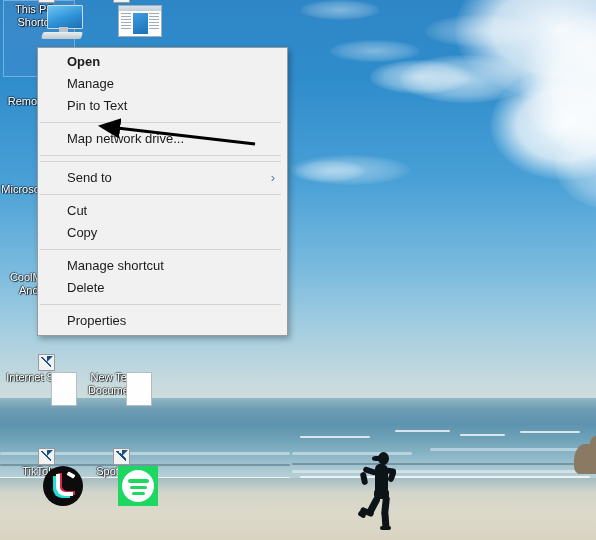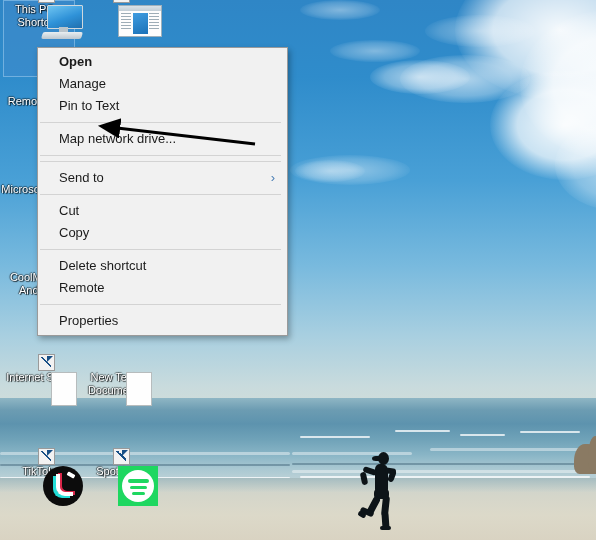--- a/index.html
+++ b/index.html
@@ -306,21 +306,21 @@
     border: 1px solid #9a9a9a;
     box-shadow: 2px 3px 6px rgba(0,0,0,0.30);
     padding: 3px 0 3px 0;
     font-size: 13px;
     color: #1b1b1b;
     box-sizing: border-box;
   }
   .mi {
     height: 22px;
     line-height: 22px;
-    padding-left: 21px;
+    padding-left: 29px;
     padding-right: 10px;
     white-space: nowrap;
     position: relative;
     cursor: default;
   }
   .mi.bold { font-weight: bold; }
   .msep {
     height: 1px;
     background: #d3d3d3;
     margin: 5px 6px 5px 2px;
@@ -513,22 +513,22 @@
       <div class="mi"><span>Pin to Text</span></div>
       <div class="msep"></div>
       <div class="mi"><span>Map network drive...</span></div>
       <div class="msep"></div>
       <div class="msep"></div>
       <div class="mi"><span>Send to</span><span class="submenu-arrow">›</span></div>
       <div class="msep"></div>
       <div class="mi"><span>Cut</span></div>
       <div class="mi"><span>Copy</span></div>
       <div class="msep"></div>
-      <div class="mi"><span>Delete shortcut</span></div>
-      <div class="mi"><span>Remote</span></div>
+      <div class="mi"><span>Manage shortcut</span></div>
+      <div class="mi"><span>Delete</span></div>
       <div class="msep"></div>
       <div class="mi"><span>Properties</span></div>
     </div>
 
   <svg id="annot-arrow" width="596" height="540">
     <defs>
       <marker id="arrowhead" markerWidth="7" markerHeight="7" refX="1" refY="3.2" orient="auto">
         <polygon points="0,0 7,3.2 0,6.4" fill="#000000"></polygon>
       </marker>
     </defs>

